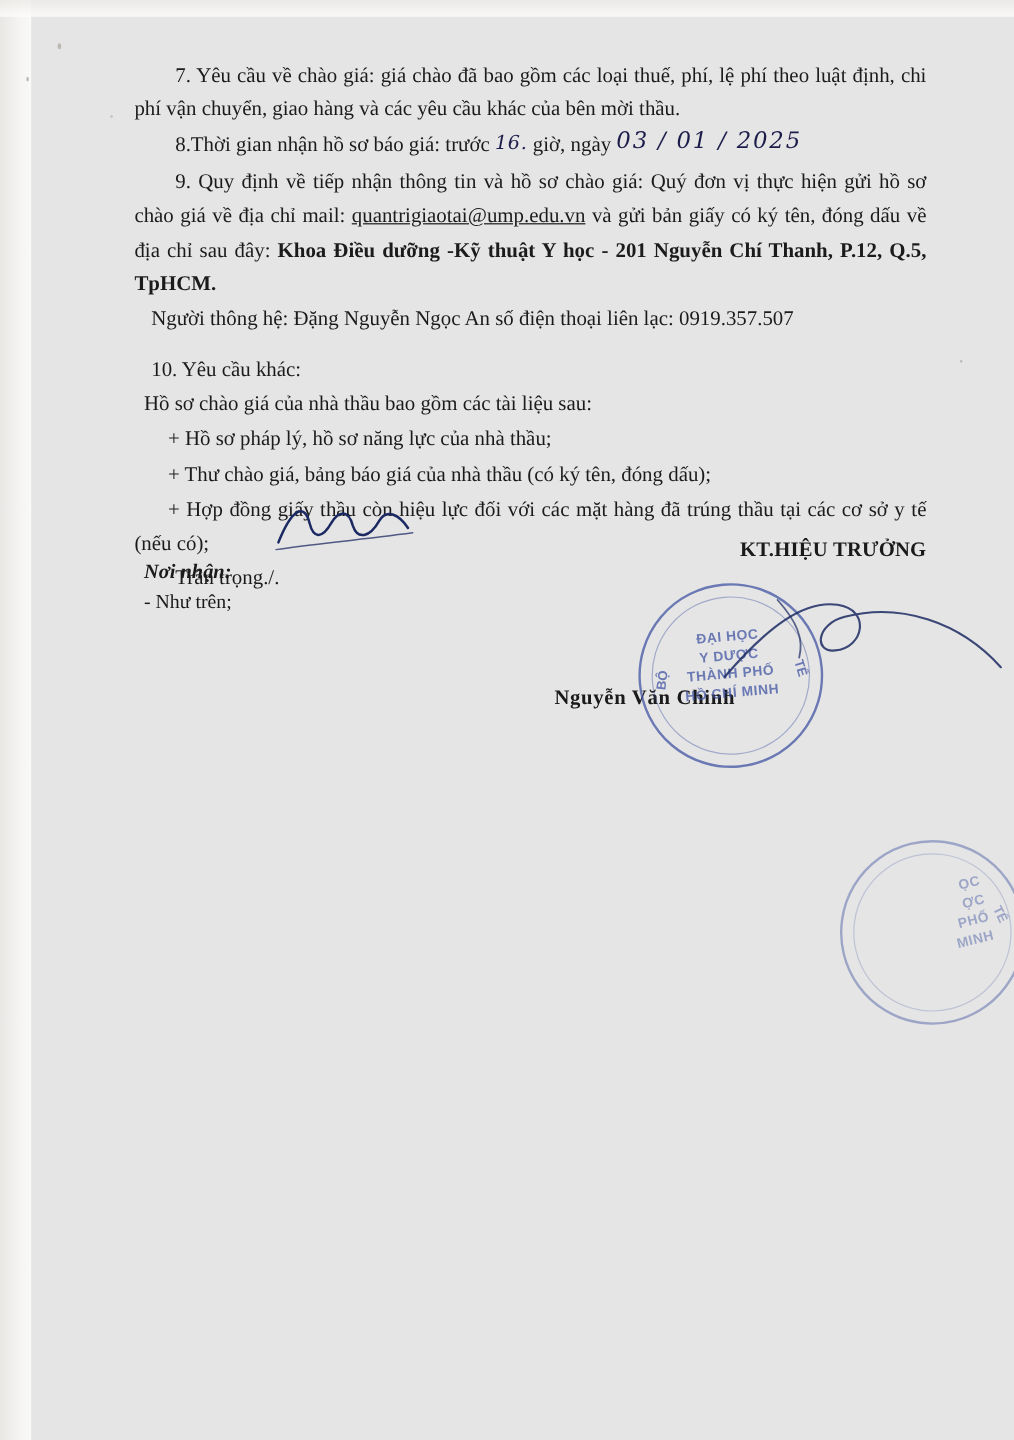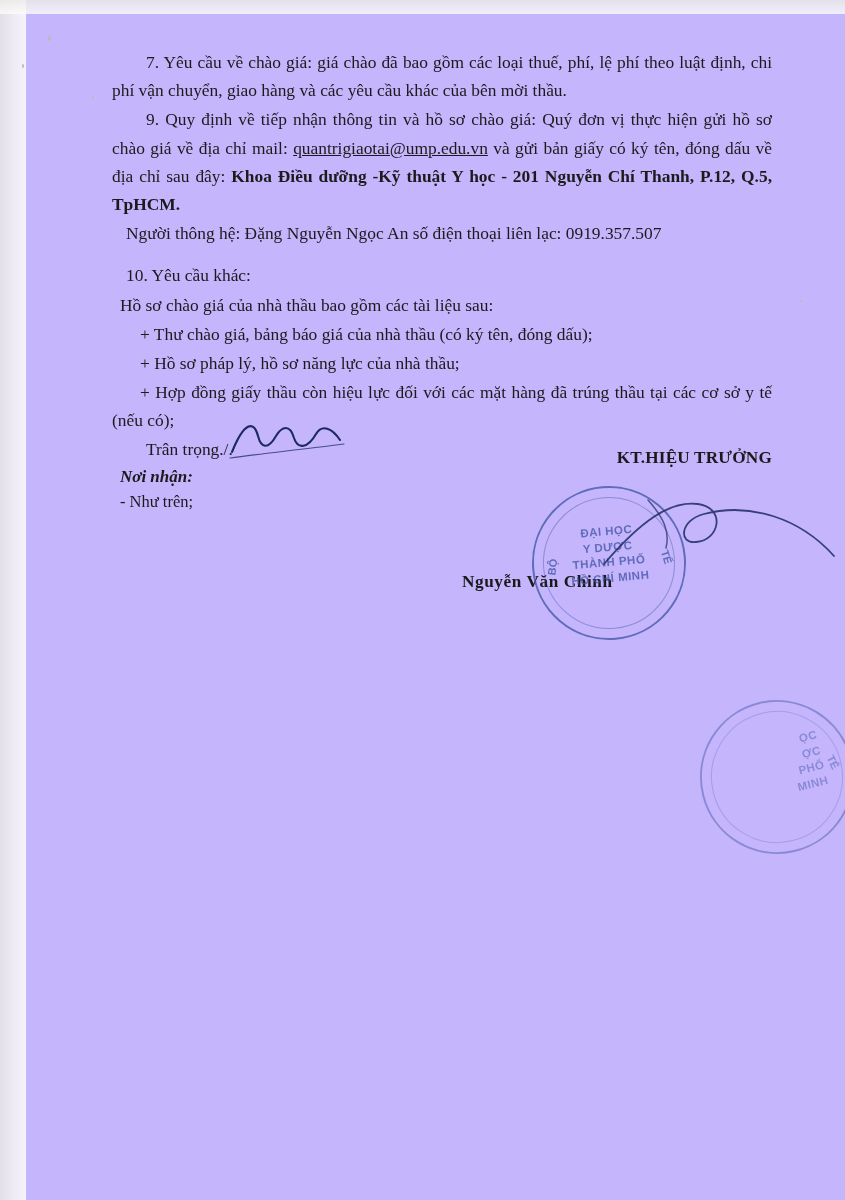--- a/index.html
+++ b/index.html
@@ -11,21 +11,21 @@
     width: 845px;
     height: 1200px;
     position: relative;
     font-family: "Liberation Serif", serif;
     color: #1a1a1a;
     overflow: hidden;
   }
   .page {
     position: absolute;
     inset: 0;
-    background: #c4b5fd;
+    background: #e5e5e5;
   }
   
   .scan-edge-left {
     position: absolute;
     left: 0; top: 0;
     width: 26px; height: 100%;
     background: linear-gradient(to right, #e9e7e4 0%, #f7f6f4 60%, #fdfdfc 100%);
     opacity: .85;
   }
   .scan-edge-top {
@@ -186,30 +186,36 @@
 
   <div class="speck" style="left:48px;top:36px;width:3px;height:5px;"></div>
   <div class="speck" style="left:22px;top:64px;width:2px;height:4px;"></div>
   <div class="speck" style="left:92px;top:96px;width:2px;height:2px;"></div>
   <div class="speck" style="left:800px;top:300px;width:2px;height:2px;"></div>
 
   <div class="doc-body">
 
     <p class="indent">7. Yêu cầu về chào giá: giá chào đã bao gồm các loại thuế, phí, lệ phí theo luật định, chi phí vận chuyển, giao hàng và các yêu cầu khác của bên mời thầu.</p>
 
+    <p class="indent">
+      <span>8.Thời gian nhận hồ sơ báo giá: trước</span>
+      <span class="hand hand-small">16.</span>
+      <span>giờ, ngày</span>
+      <span class="hand hand-date">03 / 01 / 2025</span>
+    </p>
 
     <p class="indent">
       <span>9. Quy định về tiếp nhận thông tin và hồ sơ chào giá: Quý đơn vị thực hiện gửi hồ sơ chào giá về địa chỉ mail: </span><span class="link">quantrigiaotai@ump.edu.vn</span><span> và gửi bản giấy có ký tên, đóng dấu về địa chỉ sau đây: </span><b>Khoa Điều dưỡng -Kỹ thuật Y học - 201 Nguyễn Chí Thanh, P.12, Q.5, TpHCM.</b>
     </p>
 
     <p style="text-indent:14px;">Người thông hệ: Đặng Nguyễn Ngọc An số điện thoại liên lạc: 0919.357.507</p>
     <p style="text-indent:14px;margin-top:14px;">10. Yêu cầu khác:</p>
     <p style="text-indent:8px;">Hồ sơ chào giá của nhà thầu bao gồm các tài liệu sau:</p>
+    <p style="text-indent:28px;">+ Hồ sơ pháp lý, hồ sơ năng lực của nhà thầu;</p>
     <p style="text-indent:28px;">+ Thư chào giá, bảng báo giá của nhà thầu (có ký tên, đóng dấu);</p>
-    <p style="text-indent:28px;">+ Hồ sơ pháp lý, hồ sơ năng lực của nhà thầu;</p>
     <p style="text-indent:28px;">+ Hợp đồng giấy thầu còn hiệu lực đối với các mặt hàng đã trúng thầu tại các cơ sở y tế (nếu có);</p>
     <p style="text-indent:34px;">Trân trọng./.</p>
   </div>
 
   <div class="sig-area">
 
     <div class="noi-nhan">
       <div class="title">Nơi nhận:</div>
       <div>- Như trên;</div>
     </div>

